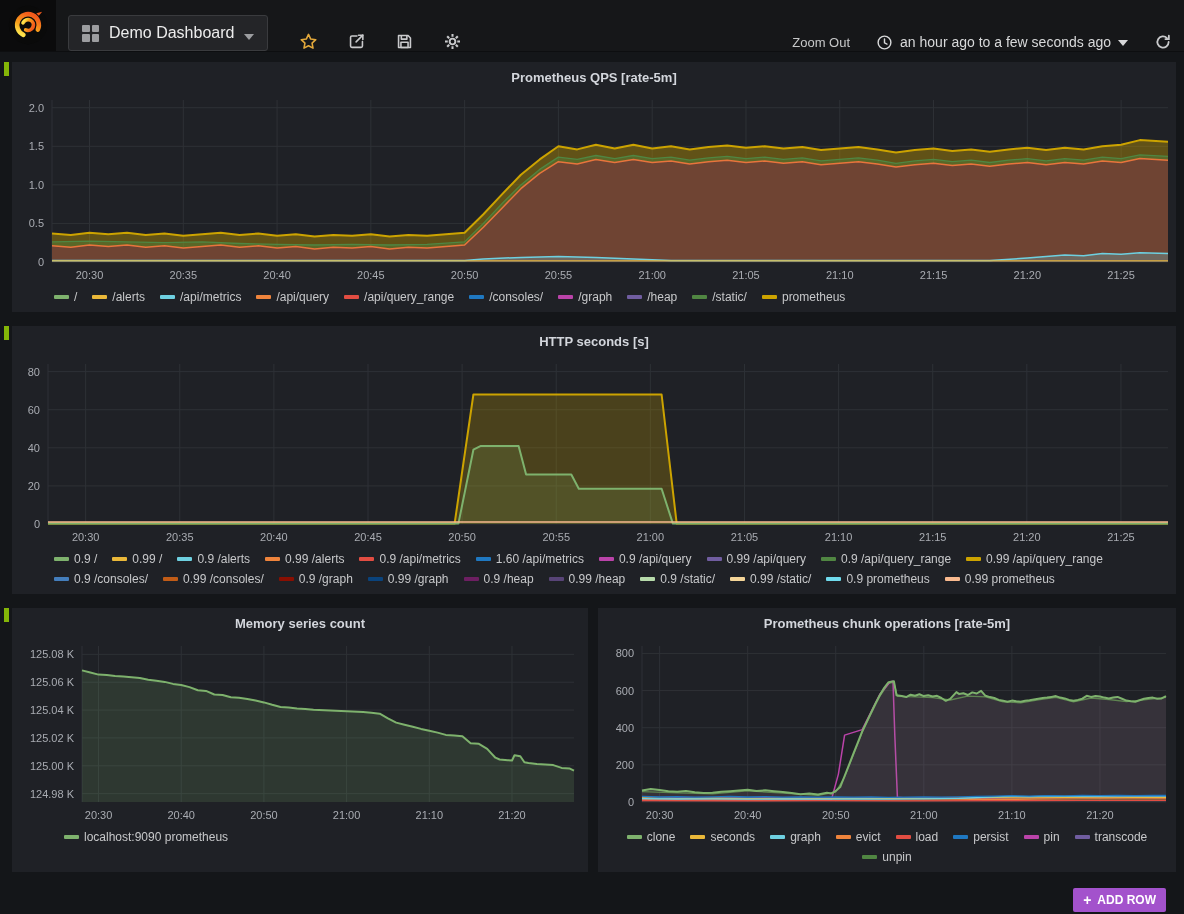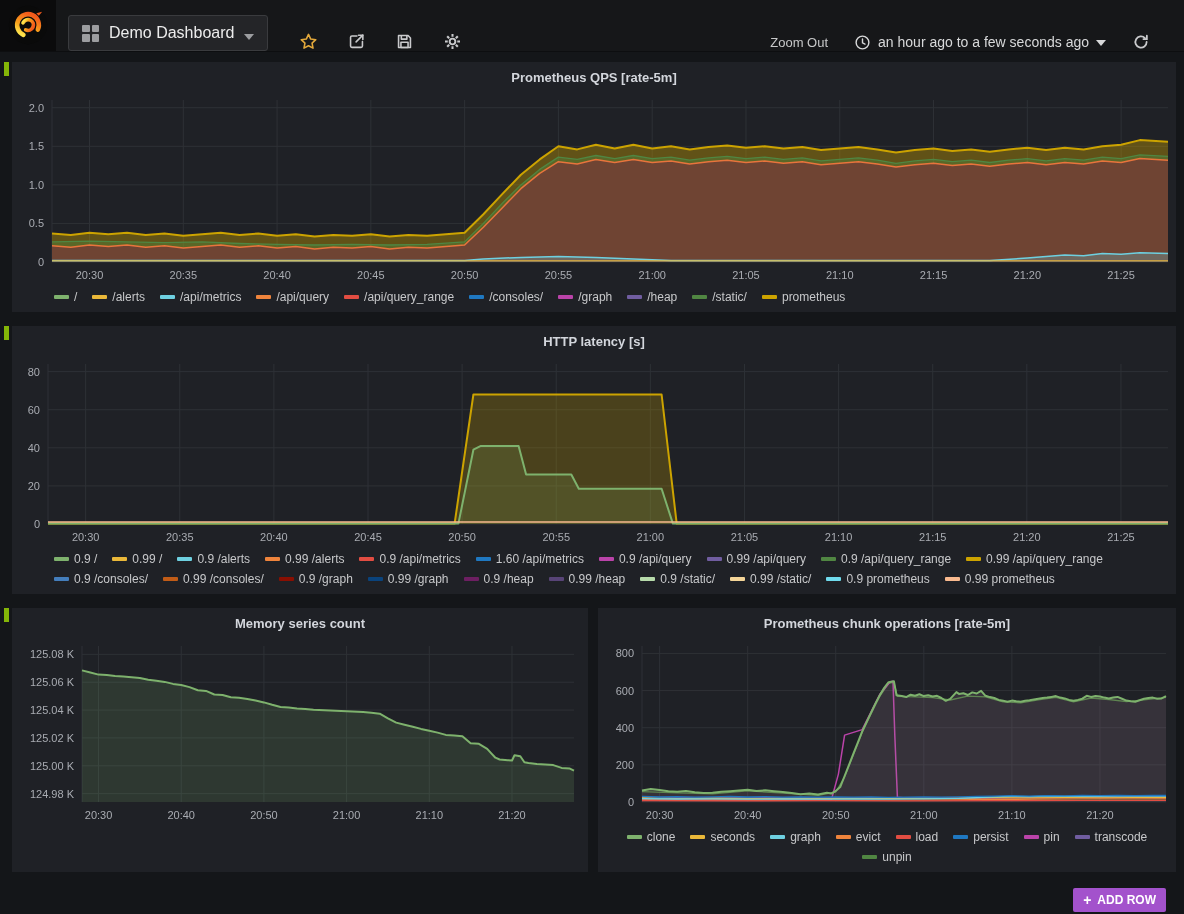--- a/index.html
+++ b/index.html
@@ -16,21 +16,21 @@
   .dash-btn{margin-left:12px;background:#242528;border:1px solid #3a3b3e;border-radius:3px;height:36px;
             display:flex;align-items:center;padding:0 13px;gap:10px;cursor:pointer;}
   .grid-icon{width:17px;height:17px;display:grid;grid-template-columns:1fr 1fr;grid-template-rows:1fr 1fr;gap:2px;}
   .grid-icon span{background:#9c9da0;border-radius:1px;}
   .dash-title{font-size:16px;color:#ececec;white-space:nowrap;}
   .caret{width:0;height:0;border-left:5px solid transparent;border-right:5px solid transparent;
          border-top:6px solid #9c9da0;margin-top:8px;}
   .nav-icons{display:flex;align-items:center;gap:29px;margin-left:31px;}
   .icon-btn{background:none;border:none;padding:0;cursor:pointer;display:flex;align-items:center;color:var(--icon);}
   .icon-btn svg{display:block}
-  .nav-right{margin-left:auto;display:flex;align-items:center;gap:26px;padding-right:34px;}
+  .nav-right{margin-left:auto;display:flex;align-items:center;gap:26px;padding-right:12px;}
   .zoom-out{font-size:13px;color:#c7c8c9;cursor:pointer;}
   .time-picker{display:flex;align-items:center;gap:7px;cursor:pointer;color:var(--text);}
   .time-picker .label{font-size:14px;}
   .caret-light{width:0;height:0;border-left:5px solid transparent;border-right:5px solid transparent;
                border-top:6px solid var(--text);margin-top:2px;}
   
   .content{padding:10px 8px 0 12px;}
   .row{position:relative;margin-bottom:14px;display:flex;gap:10px;}
   .row-tab{position:absolute;left:-8px;top:0;width:5px;height:14px;background:var(--row-tab);cursor:pointer;}
   .panel{background:var(--panel-bg);flex:1;min-width:0;}
@@ -230,21 +230,21 @@
             <i class="legend-swatch" style="background: rgb(204, 163, 0);"></i>
             <span>prometheus</span>
           </span>
         </div>
     </div>
   </div>
 
   <div class="row">
     <div class="row-tab"></div>
     <div class="panel">
-      <div class="panel-title">HTTP latency [s]</div>
+      <div class="panel-title">HTTP seconds [s]</div>
       <div class="chart" style="height:196px">
           <svg width="1168" height="196">
             <line x1="36" y1="10" x2="36" y2="170" stroke="#2e3136"></line>
             <line x1="73.64705882352942" y1="10" x2="73.64705882352942" y2="170" stroke="#2e3136"></line>
             <text x="73.64705882352942" y="187" text-anchor="middle" fill="#a9acb2" font-size="11">20:30</text>
             <line x1="167.76470588235293" y1="10" x2="167.76470588235293" y2="170" stroke="#2e3136"></line>
             <text x="167.76470588235293" y="187" text-anchor="middle" fill="#a9acb2" font-size="11">20:35</text>
             <line x1="261.88235294117646" y1="10" x2="261.88235294117646" y2="170" stroke="#2e3136"></line>
             <text x="261.88235294117646" y="187" text-anchor="middle" fill="#a9acb2" font-size="11">20:40</text>
             <line x1="356" y1="10" x2="356" y2="170" stroke="#2e3136"></line>
@@ -395,20 +395,26 @@
             <line x1="70" y1="74.0714285714208" x2="562" y2="74.0714285714208" stroke="#2e3136"></line>
             <text x="62" y="78.0714285714208" text-anchor="end" fill="#a9acb2" font-size="11">125.04 K</text>
             <line x1="70" y1="46.21428571428217" x2="562" y2="46.21428571428217" stroke="#2e3136"></line>
             <text x="62" y="50.21428571428217" text-anchor="end" fill="#a9acb2" font-size="11">125.06 K</text>
             <line x1="70" y1="18.35714285714357" x2="562" y2="18.35714285714357" stroke="#2e3136"></line>
             <text x="62" y="22.35714285714357" text-anchor="end" fill="#a9acb2" font-size="11">125.08 K</text>
             <path d="M70.0 34.4L78.3 36.5L86.5 38.6L94.8 39.0L103.1 39.9L111.3 40.6L119.6 41.3L127.9 42.0L136.2 43.7L144.4 44.8L152.7 45.9L161.0 47.9L169.2 49.0L177.5 51.1L185.8 54.3L194.0 54.9L202.3 58.5L210.6 59.0L218.8 61.3L227.1 61.8L235.4 62.9L243.6 64.6L251.9 66.4L260.2 68.8L268.5 71.0L276.7 71.6L285.0 72.4L293.3 73.0L301.5 73.8L318.1 74.4L334.6 75.2L351.1 76.0L359.4 76.7L367.7 77.7L375.9 82.4L384.2 86.6L392.5 88.7L400.8 90.8L409.0 92.9L417.3 94.7L425.6 96.6L433.8 98.9L442.1 99.4L450.4 100.3L458.6 107.2L466.9 107.8L475.2 112.8L479.3 117.3L483.4 121.7L487.6 123.5L495.8 124.2L500.0 124.5L502.5 119.3L508.3 120.3L512.4 126.3L516.5 127.0L524.8 128.1L533.1 128.4L541.3 129.1L549.6 131.9L557.9 132.6L562.0 134.7L562.0 166L70.0 166Z" fill="rgba(126,178,109,0.16)" stroke="none"></path>
             <path d="M70.0 34.4L78.3 36.5L86.5 38.6L94.8 39.0L103.1 39.9L111.3 40.6L119.6 41.3L127.9 42.0L136.2 43.7L144.4 44.8L152.7 45.9L161.0 47.9L169.2 49.0L177.5 51.1L185.8 54.3L194.0 54.9L202.3 58.5L210.6 59.0L218.8 61.3L227.1 61.8L235.4 62.9L243.6 64.6L251.9 66.4L260.2 68.8L268.5 71.0L276.7 71.6L285.0 72.4L293.3 73.0L301.5 73.8L318.1 74.4L334.6 75.2L351.1 76.0L359.4 76.7L367.7 77.7L375.9 82.4L384.2 86.6L392.5 88.7L400.8 90.8L409.0 92.9L417.3 94.7L425.6 96.6L433.8 98.9L442.1 99.4L450.4 100.3L458.6 107.2L466.9 107.8L475.2 112.8L479.3 117.3L483.4 121.7L487.6 123.5L495.8 124.2L500.0 124.5L502.5 119.3L508.3 120.3L512.4 126.3L516.5 127.0L524.8 128.1L533.1 128.4L541.3 129.1L549.6 131.9L557.9 132.6L562.0 134.7" fill="none" stroke="#7EB26D" stroke-width="2" stroke-linejoin="round"></path>
           </svg>
         </div>
+      <div class="legend" style="padding-left:52px">
+          <span class="legend-item">
+            <i class="legend-swatch" style="background: rgb(126, 178, 109);"></i>
+            <span>localhost:9090 prometheus</span>
+          </span>
+        </div>
     </div>
     <div class="panel">
       <div class="panel-title">Prometheus chunk operations [rate-5m]</div>
       <div class="chart" style="height:192px">
           <svg width="582" height="192">
             <line x1="44" y1="10" x2="44" y2="166" stroke="#2e3136"></line>
             <line x1="61.613445378151255" y1="10" x2="61.613445378151255" y2="166" stroke="#2e3136"></line>
             <text x="61.613445378151255" y="183" text-anchor="middle" fill="#a9acb2" font-size="11">20:30</text>
             <line x1="149.68067226890759" y1="10" x2="149.68067226890759" y2="166" stroke="#2e3136"></line>
             <text x="149.68067226890759" y="183" text-anchor="middle" fill="#a9acb2" font-size="11">20:40</text>

